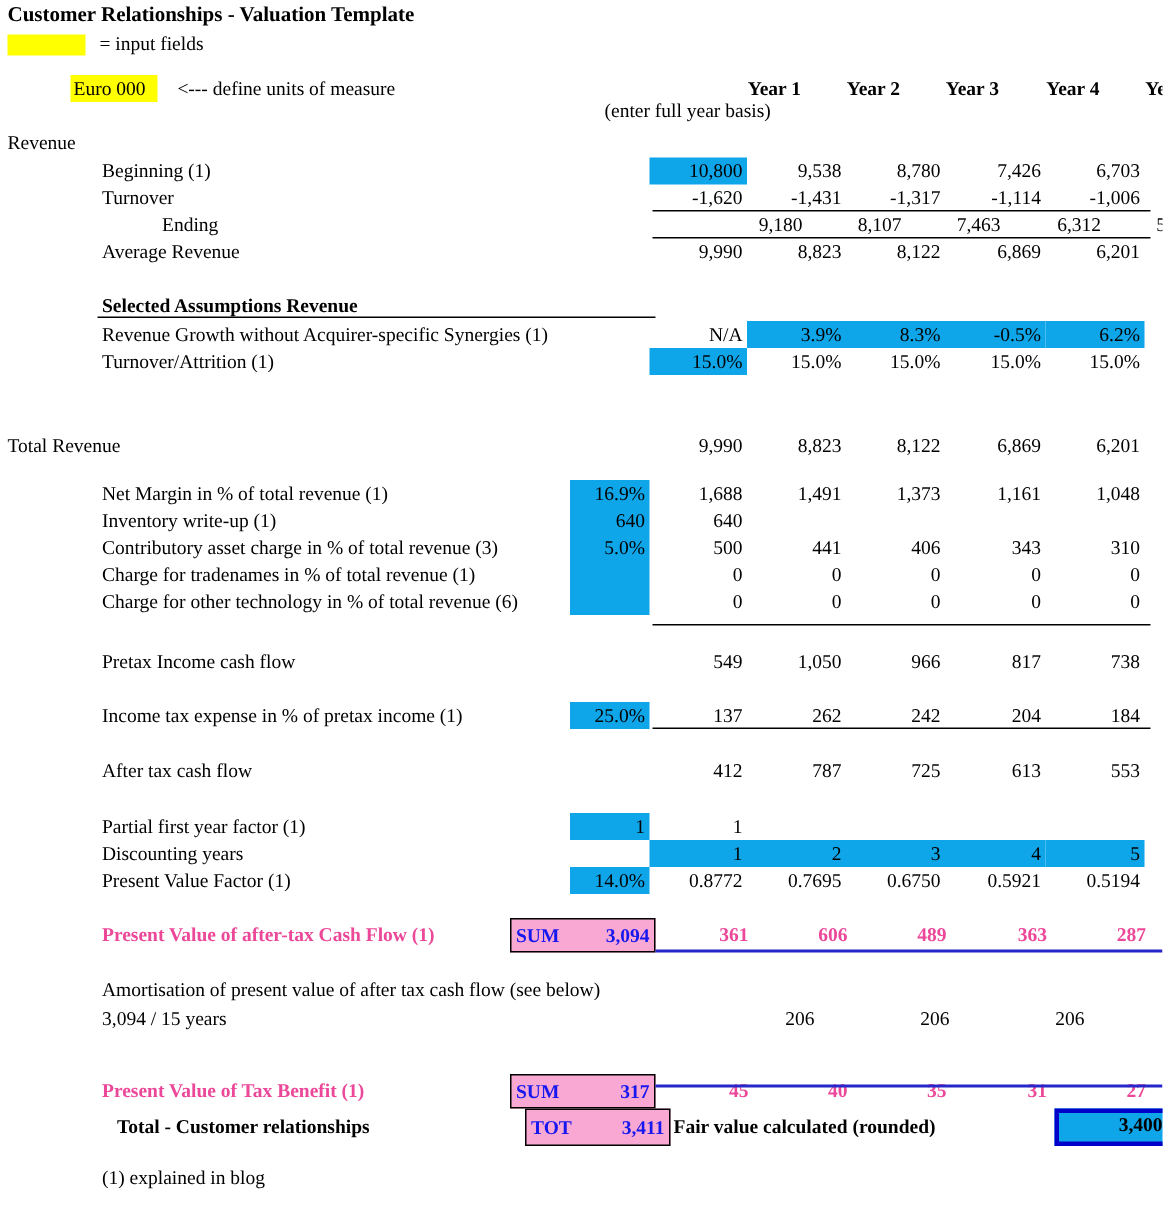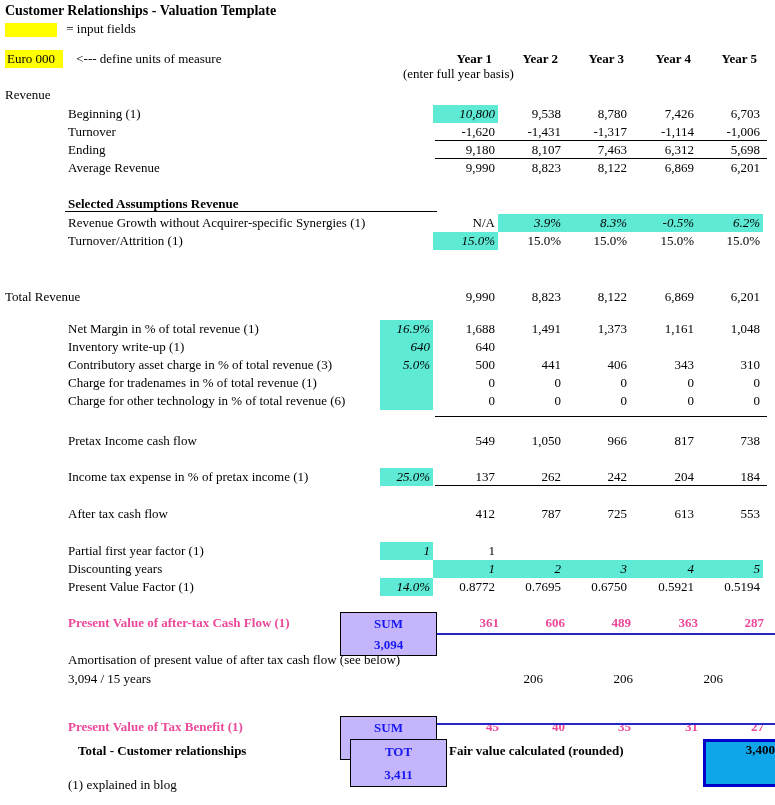--- a/index.html
+++ b/index.html
@@ -17,29 +17,29 @@
     position:absolute; left:0; width:775px; height:21px; line-height:21px;
     display:grid; grid-template-columns:340px 97px 65px 66px 66px 67px 66px 8px;
   }
   .totrow {
     position:absolute; left:10px; width:770px; height:23px; line-height:23px;
     display:grid; grid-template-columns:340px 97px 256px 79px 3px;
   }
   .lab  { padding-left:68px; white-space:nowrap; overflow:visible; }
   .lab0 { padding-left:5px;  white-space:nowrap; }
   .n    { text-align:right; padding-right:3px; white-space:nowrap; }
-  .yl   { background:#5eead4;font-style:italic; }
+  .yl   { background:#0ea5e9; }
   .hdr  { font-weight:bold; padding-right:6px; }
   .blue { color:#ec4899; font-weight:bold; }
   .bold { font-weight:bold; }
   .line  { position:absolute; height:0; border-top:1px solid #000; }
   .bline { position:absolute; height:0; border-top:2px solid #2626C9; }
   .sumbox {
-    background:#c4b5fd; border:1px solid #000; color:#1717EF; font-weight:bold;
-    display:flex; justify-content:space-between; align-items:center; padding:0 3px;flex-direction:column;
+    background:#f9a8d4; border:1px solid #000; color:#1717EF; font-weight:bold;
+    display:flex; justify-content:space-between; align-items:center; padding:0 3px;
   }
   .fairbox {
     border:3px solid #0000C8; background:#0ea5e9; font-weight:bold;
     text-align:right; padding-right:4px; line-height:16px;
   }
   .swatch { display:inline-block; width:52px; height:14px; background:#FFFF00; vertical-align:middle; }
   .unitcell { display:inline-block; width:58px; background:#FFFF00; padding-left:2px; }
   .ahdr { position:absolute; left:65px; width:372px; height:16px; line-height:16px;
           border-bottom:1px solid #000; font-weight:bold; padding-left:3px; white-space:nowrap; }
   .title { position:absolute; top:3px; left:5px; font-weight:bold; font-size:14px; white-space:nowrap; }
@@ -47,21 +47,21 @@
 </head>
 <body>
 
 <div class="title">Customer Relationships - Valuation Template</div>
 
 <div class="abs" style="top:21px;left:5px;">
   <span class="swatch"></span>
   <span style="margin-left:6px;">= input fields</span>
 </div>
 
-<div class="row" style="top:50px;">
+<div class="row" style="top:50px;padding-left:42px;">
   <div class="lab0">
     <span class="unitcell">Euro 000</span>
     <span style="margin-left:10px;">&lt;--- define units of measure</span>
   </div>
   <div></div>
   <div class="n hdr">Year 1</div>
   <div class="n hdr">Year 2</div>
   <div class="n hdr">Year 3</div>
   <div class="n hdr">Year 4</div>
   <div class="n hdr">Year 5</div>
@@ -87,21 +87,21 @@
   <div></div>
   <div class="n">-1,620</div>
   <div class="n">-1,431</div>
   <div class="n">-1,317</div>
   <div class="n">-1,114</div>
   <div class="n">-1,006</div>
   <div></div>
 </div>
 
 <div class="line" style="top:140px;left:435px;width:332px;"></div>
-<div class="row" style="top:141px;">
+<div class="row" style="top:141px;padding-left:40px;">
   <div class="lab">Ending</div>
   <div></div>
   <div class="n">9,180</div>
   <div class="n">8,107</div>
   <div class="n">7,463</div>
   <div class="n">6,312</div>
   <div class="n">5,698</div>
   <div></div>
 </div>
 

